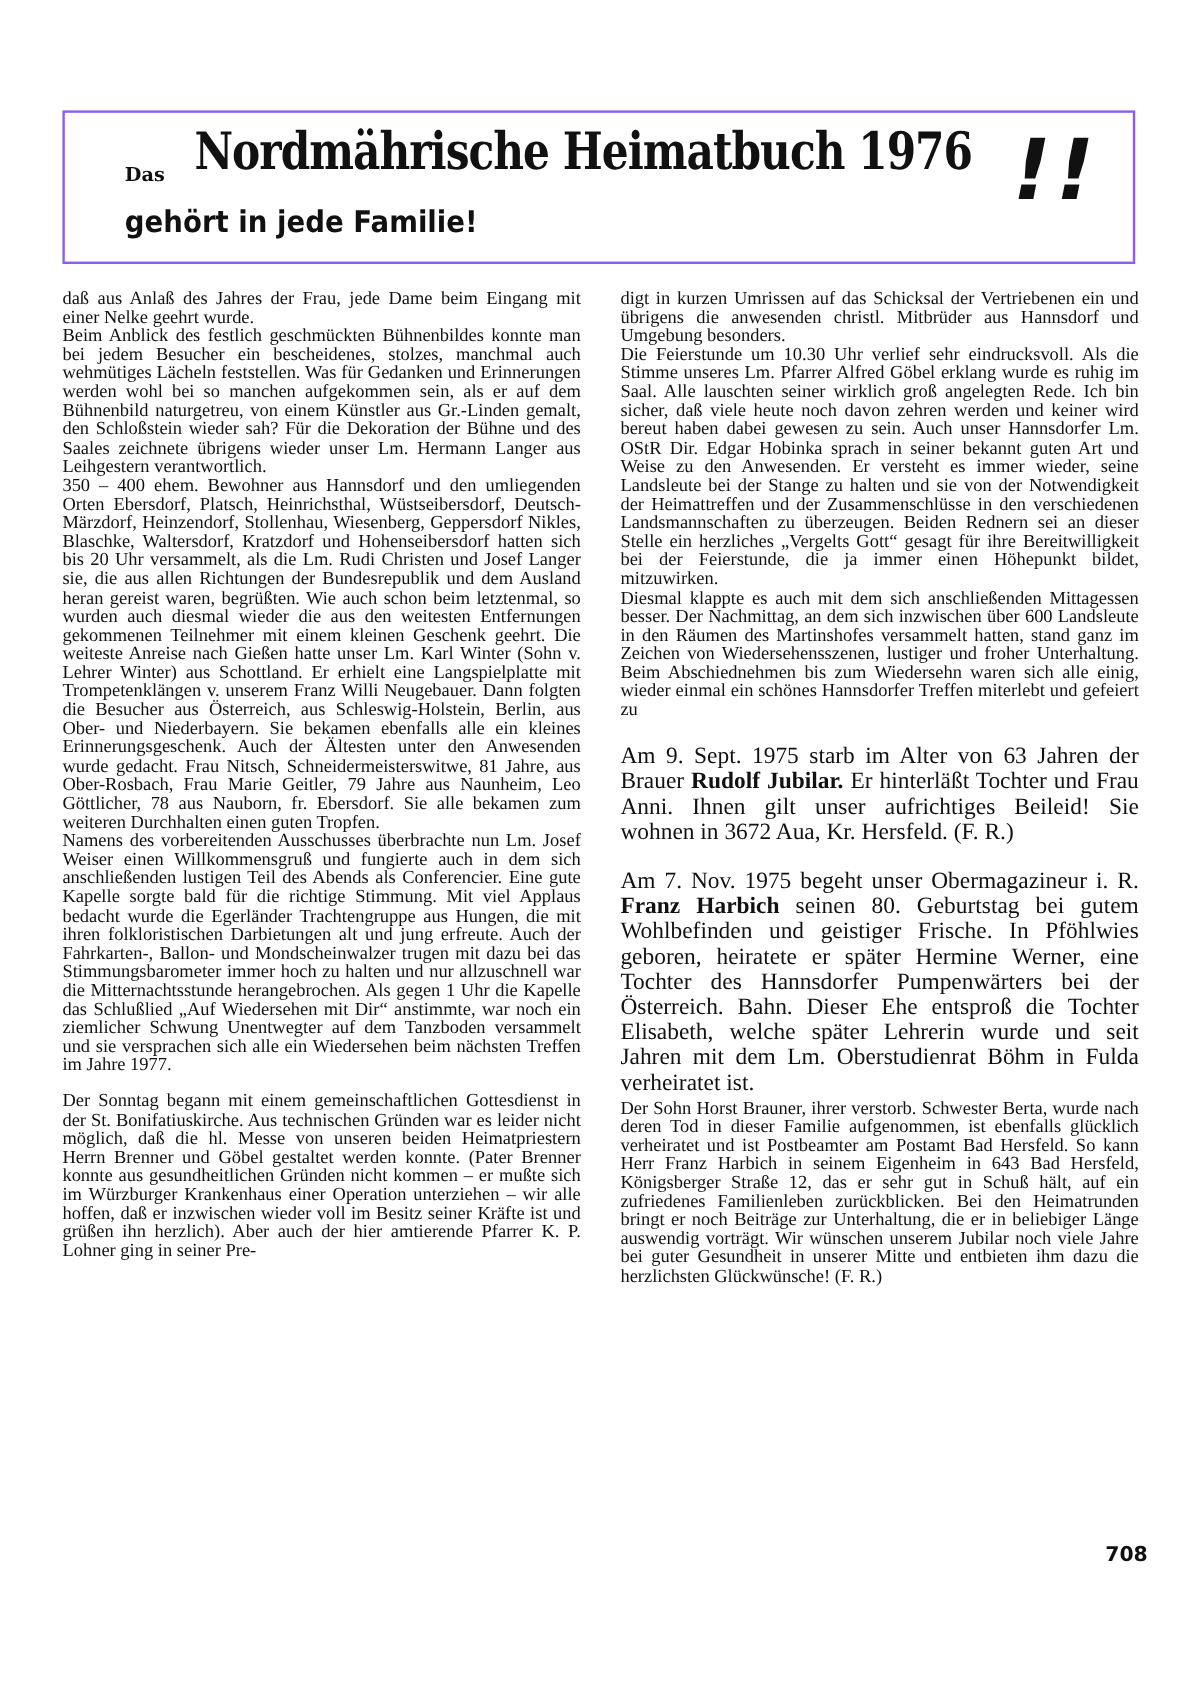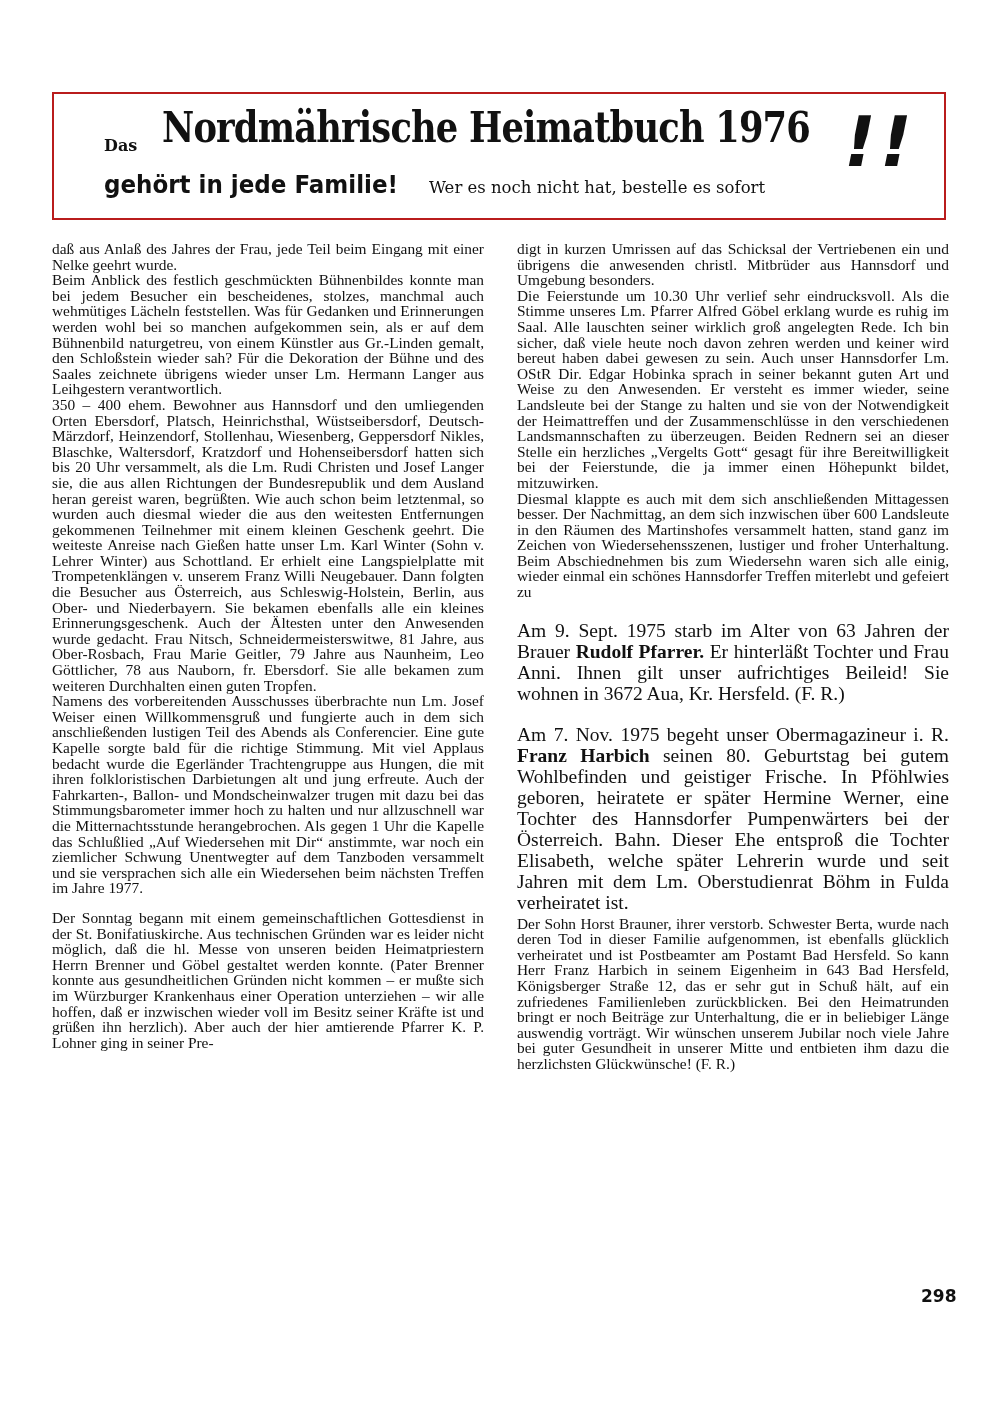--- a/index.html
+++ b/index.html
@@ -2,21 +2,21 @@
 <html><head>
 <meta charset="utf-8">
 <style>
   html, body { margin: 0; padding: 0; }
   body {
     width: 1000px; height: 1413px; background: #ffffff; position: relative;
     color: #111; font-family: "DejaVu Serif", serif; overflow: hidden;
   }
   .ad-box {
     position: absolute; left: 52px; top: 92px; width: 894px; height: 128px;
-    border: 2px solid #b91c1c; box-sizing: border-box;
+    border: 2px solid #8b5cf6; box-sizing: border-box;
   }
   .ad-das {
     position: absolute; left: 50px; top: 42px; font-family: "DejaVu Serif", serif;
     font-weight: bold; font-size: 16px;
   }
   .ad-title {
     position: absolute; left: 108px; top: 8px; font-family: "DejaVu Serif", serif;
     font-weight: bold; font-size: 43px; letter-spacing: -1px; transform: scaleX(0.82);
     transform-origin: left top; white-space: nowrap;
   }
@@ -56,34 +56,33 @@
     font-weight: bold; font-size: 17px;
   }
 </style>
 </head>
 <body>
 
 <div class="ad-box">
   <span class="ad-das">Das</span>
   <span class="ad-title">Nordmährische Heimatbuch 1976</span>
   <span class="ad-line2">gehört in jede Familie!</span>
-  <span class="ad-order">Wer es noch nicht hat, bestelle es sofort</span>
   <span class="ad-exclaim">!!</span>
 </div>
 
 <div class="col col-left">
-  <p>daß aus Anlaß des Jahres der Frau, jede Teil beim Eingang mit einer Nelke geehrt wurde.</p>
+  <p>daß aus Anlaß des Jahres der Frau, jede Dame beim Eingang mit einer Nelke geehrt wurde.</p>
   <p>Beim Anblick des festlich geschmückten Bühnenbildes konnte man bei jedem Besucher ein bescheidenes, stolzes, manchmal auch wehmütiges Lächeln feststellen. Was für Gedanken und Erinnerungen werden wohl bei so manchen aufgekommen sein, als er auf dem Bühnenbild naturgetreu, von einem Künstler aus Gr.-Linden gemalt, den Schloßstein wieder sah? Für die Dekoration der Bühne und des Saales zeichnete übrigens wieder unser Lm. Hermann Langer aus Leihgestern verantwortlich.</p>
   <p>350 – 400 ehem. Bewohner aus Hannsdorf und den umliegenden Orten Ebersdorf, Platsch, Heinrichsthal, Wüstseibersdorf, Deutsch-Märzdorf, Heinzendorf, Stollenhau, Wiesenberg, Geppersdorf Nikles, Blaschke, Waltersdorf, Kratzdorf und Hohenseibersdorf hatten sich bis 20 Uhr versammelt, als die Lm. Rudi Christen und Josef Langer sie, die aus allen Richtungen der Bundesrepublik und dem Ausland heran gereist waren, begrüßten. Wie auch schon beim letztenmal, so wurden auch diesmal wieder die aus den weitesten Entfernungen gekommenen Teilnehmer mit einem kleinen Geschenk geehrt. Die weiteste Anreise nach Gießen hatte unser Lm. Karl Winter (Sohn v. Lehrer Winter) aus Schottland. Er erhielt eine Langspielplatte mit Trompetenklängen v. unserem Franz Willi Neugebauer. Dann folgten die Besucher aus Österreich, aus Schleswig-Holstein, Berlin, aus Ober- und Niederbayern. Sie bekamen ebenfalls alle ein kleines Erinnerungsgeschenk. Auch der Ältesten unter den Anwesenden wurde gedacht. Frau Nitsch, Schneidermeisterswitwe, 81 Jahre, aus Ober-Rosbach, Frau Marie Geitler, 79 Jahre aus Naunheim, Leo Göttlicher, 78 aus Nauborn, fr. Ebersdorf. Sie alle bekamen zum weiteren Durchhalten einen guten Tropfen.</p>
   <p>Namens des vorbereitenden Ausschusses überbrachte nun Lm. Josef Weiser einen Willkommensgruß und fungierte auch in dem sich anschließenden lustigen Teil des Abends als Conferencier. Eine gute Kapelle sorgte bald für die richtige Stimmung. Mit viel Applaus bedacht wurde die Egerländer Trachtengruppe aus Hungen, die mit ihren folkloristischen Darbietungen alt und jung erfreute. Auch der Fahrkarten-, Ballon- und Mondscheinwalzer trugen mit dazu bei das Stimmungsbarometer immer hoch zu halten und nur allzuschnell war die Mitternachtsstunde herangebrochen. Als gegen 1 Uhr die Kapelle das Schlußlied „Auf Wiedersehen mit Dir“ anstimmte, war noch ein ziemlicher Schwung Unentwegter auf dem Tanzboden versammelt und sie versprachen sich alle ein Wiedersehen beim nächsten Treffen im Jahre 1977.</p>
   <p class="gap">Der Sonntag begann mit einem gemeinschaftlichen Gottesdienst in der St. Bonifatiuskirche. Aus technischen Gründen war es leider nicht möglich, daß die hl. Messe von unseren beiden Heimatpriestern Herrn Brenner und Göbel gestaltet werden konnte. (Pater Brenner konnte aus gesundheitlichen Gründen nicht kommen – er mußte sich im Würzburger Krankenhaus einer Operation unterziehen – wir alle hoffen, daß er inzwischen wieder voll im Besitz seiner Kräfte ist und grüßen ihn herzlich). Aber auch der hier amtierende Pfarrer K. P. Lohner ging in seiner Pre-</p>
 </div>
 
 <div class="col col-right">
   <p>digt in kurzen Umrissen auf das Schicksal der Vertriebenen ein und übrigens die anwesenden christl. Mitbrüder aus Hannsdorf und Umgebung besonders.</p>
   <p>Die Feierstunde um 10.30 Uhr verlief sehr eindrucksvoll. Als die Stimme unseres Lm. Pfarrer Alfred Göbel erklang wurde es ruhig im Saal. Alle lauschten seiner wirklich groß angelegten Rede. Ich bin sicher, daß viele heute noch davon zehren werden und keiner wird bereut haben dabei gewesen zu sein. Auch unser Hannsdorfer Lm. OStR Dir. Edgar Hobinka sprach in seiner bekannt guten Art und Weise zu den Anwesenden. Er versteht es immer wieder, seine Landsleute bei der Stange zu halten und sie von der Notwendigkeit der Heimattreffen und der Zusammenschlüsse in den verschiedenen Landsmannschaften zu überzeugen. Beiden Rednern sei an dieser Stelle ein herzliches „Vergelts Gott“ gesagt für ihre Bereitwilligkeit bei der Feierstunde, die ja immer einen Höhepunkt bildet, mitzuwirken.</p>
   <p>Diesmal klappte es auch mit dem sich anschließenden Mittagessen besser. Der Nachmittag, an dem sich inzwischen über 600 Landsleute in den Räumen des Martinshofes versammelt hatten, stand ganz im Zeichen von Wiedersehensszenen, lustiger und froher Unterhaltung. Beim Abschiednehmen bis zum Wiedersehn waren sich alle einig, wieder einmal ein schönes Hannsdorfer Treffen miterlebt und gefeiert zu</p>
-  <p class="notice notice-1"><span>Am 9. Sept. 1975 starb im Alter von 63 Jahren der Brauer </span><b>Rudolf Pfarrer.</b><span> Er hinterläßt Tochter und Frau Anni. Ihnen gilt unser aufrichtiges Beileid! Sie wohnen in 3672 Aua, Kr. Hersfeld. (F. R.)</span></p>
+  <p class="notice notice-1"><span>Am 9. Sept. 1975 starb im Alter von 63 Jahren der Brauer </span><b>Rudolf Jubilar.</b><span> Er hinterläßt Tochter und Frau Anni. Ihnen gilt unser aufrichtiges Beileid! Sie wohnen in 3672 Aua, Kr. Hersfeld. (F. R.)</span></p>
   <p class="notice notice-2"><span>Am 7. Nov. 1975 begeht unser Obermagazineur i. R. </span><b>Franz Harbich</b><span> seinen 80. Geburtstag bei gutem Wohlbefinden und geistiger Frische. In Pföhlwies geboren, heiratete er später Hermine Werner, eine Tochter des Hannsdorfer Pumpenwärters bei der Österreich. Bahn. Dieser Ehe entsproß die Tochter Elisabeth, welche später Lehrerin wurde und seit Jahren mit dem Lm. Oberstudienrat Böhm in Fulda verheiratet ist.</span></p>
   <p class="small-after">Der Sohn Horst Brauner, ihrer verstorb. Schwester Berta, wurde nach deren Tod in dieser Familie aufgenommen, ist ebenfalls glücklich verheiratet und ist Postbeamter am Postamt Bad Hersfeld. So kann Herr Franz Harbich in seinem Eigenheim in 643 Bad Hersfeld, Königsberger Straße 12, das er sehr gut in Schuß hält, auf ein zufriedenes Familienleben zurückblicken. Bei den Heimatrunden bringt er noch Beiträge zur Unterhaltung, die er in beliebiger Länge auswendig vorträgt. Wir wünschen unserem Jubilar noch viele Jahre bei guter Gesundheit in unserer Mitte und entbieten ihm dazu die herzlichsten Glückwünsche! (F. R.)</p>
 </div>
 
-<div class="page-number">298</div>
+<div class="page-number">708</div>
 
 </body></html>

